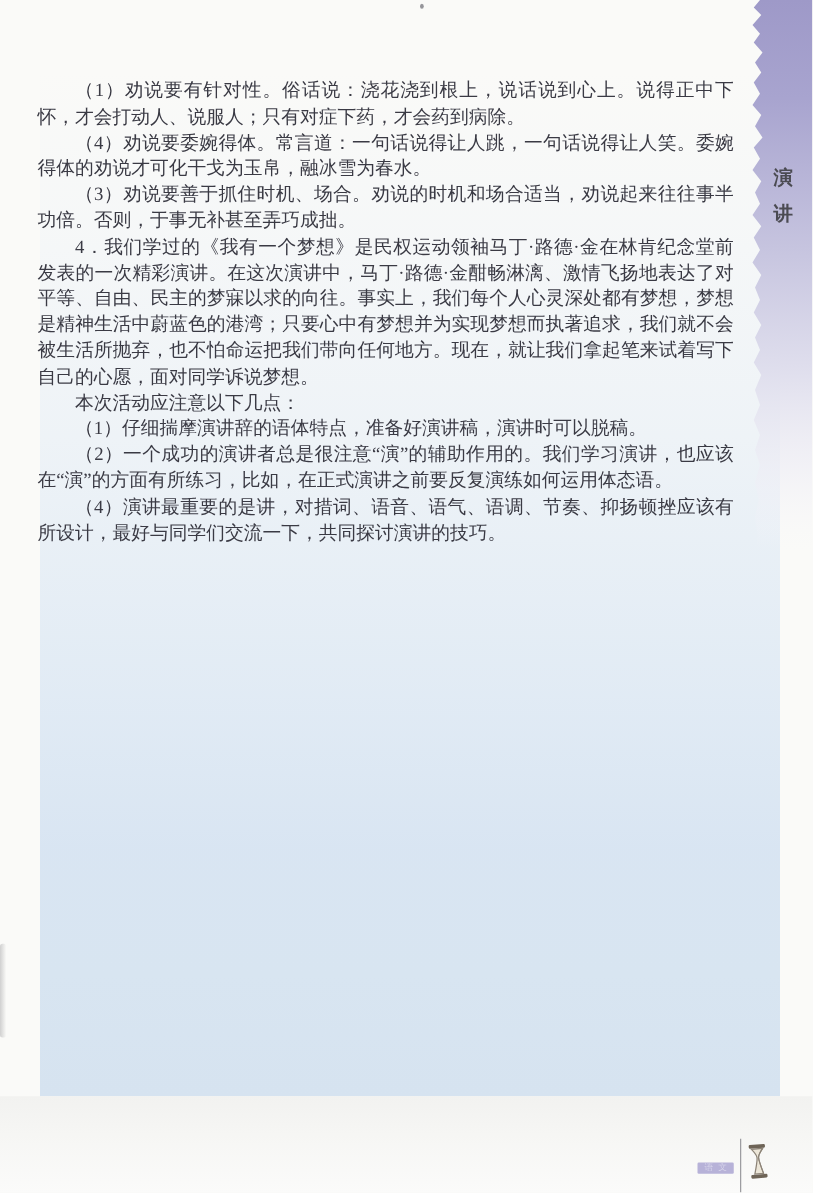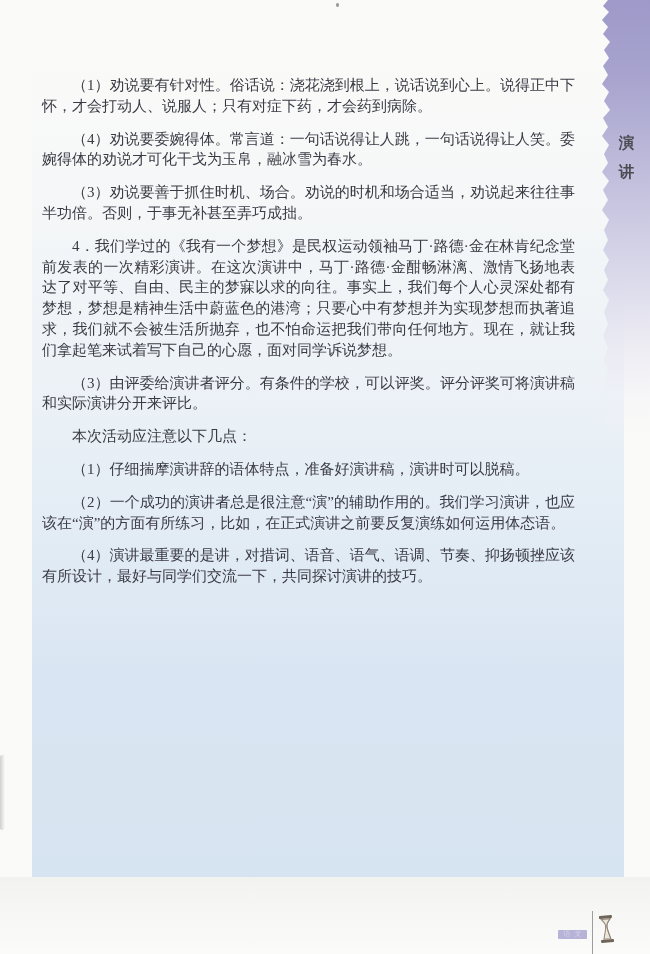--- a/index.html
+++ b/index.html
@@ -43,21 +43,21 @@
     display:flex;flex-direction:column;align-items:center;gap:13px;
     font-size:15.5px;font-weight:700;color:#4b4b52;line-height:1;
     letter-spacing:0;
   }
   
   .text-block{
     position:absolute;left:30px;top:63px;width:557px;
     font-size:15px;line-height:20.8px;color:#3a3a44;
     text-align:justify;
   }
-  .text-block p{margin:12px;text-indent:2em;}
+  .text-block p{margin:0;text-indent:2em;}
   
   .page-number{
     position:absolute;right:67px;top:912px;
     font-size:13px;color:#737373;
     font-family:"Liberation Sans","DejaVu Sans",sans-serif;
     margin-top:48px;
   }
   .subject-badge{
     position:absolute;right:63px;top:930px;width:29px;height:9px;
     background:#b7b2d8;border-radius:1px;
@@ -104,21 +104,20 @@
 <div class="chapter-tab">
   <span>演</span>
   <span>讲</span>
 </div>
 
 <div class="text-block">
   <p>（1）劝说要有针对性。俗话说：浇花浇到根上，说话说到心上。说得正中下怀，才会打动人、说服人；只有对症下药，才会药到病除。</p>
   <p>（4）劝说要委婉得体。常言道：一句话说得让人跳，一句话说得让人笑。委婉得体的劝说才可化干戈为玉帛，融冰雪为春水。</p>
   <p>（3）劝说要善于抓住时机、场合。劝说的时机和场合适当，劝说起来往往事半功倍。否则，于事无补甚至弄巧成拙。</p>
   <p>4．我们学过的《我有一个梦想》是民权运动领袖马丁·路德·金在林肯纪念堂前发表的一次精彩演讲。在这次演讲中，马丁·路德·金酣畅淋漓、激情飞扬地表达了对平等、自由、民主的梦寐以求的向往。事实上，我们每个人心灵深处都有梦想，梦想是精神生活中蔚蓝色的港湾；只要心中有梦想并为实现梦想而执著追求，我们就不会被生活所抛弃，也不怕命运把我们带向任何地方。现在，就让我们拿起笔来试着写下自己的心愿，面对同学诉说梦想。</p>
-  <p>（3）由评委给演讲者评分。有条件的学校，可以评奖。评分评奖可将演讲稿和实际演讲分开来评比。</p>
   <p>本次活动应注意以下几点：</p>
   <p>（1）仔细揣摩演讲辞的语体特点，准备好演讲稿，演讲时可以脱稿。</p>
   <p>（2）一个成功的演讲者总是很注意“演”的辅助作用的。我们学习演讲，也应该在“演”的方面有所练习，比如，在正式演讲之前要反复演练如何运用体态语。</p>
   <p>（4）演讲最重要的是讲，对措词、语音、语气、语调、节奏、抑扬顿挫应该有所设计，最好与同学们交流一下，共同探讨演讲的技巧。</p>
 </div>
 
 <div class="page-number">65</div>
 <div class="subject-badge">语文</div>
 <div class="footer-rule"></div>
 <svg class="hourglass" viewBox="0 0 18 30" aria-hidden="true">

